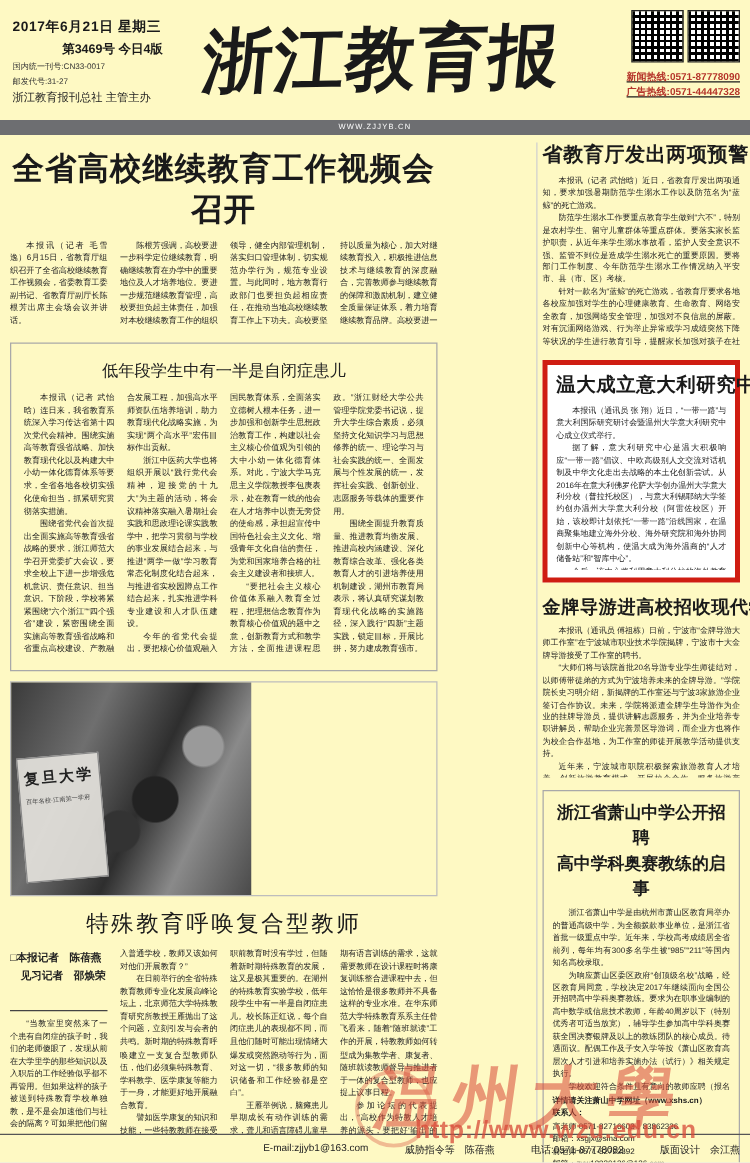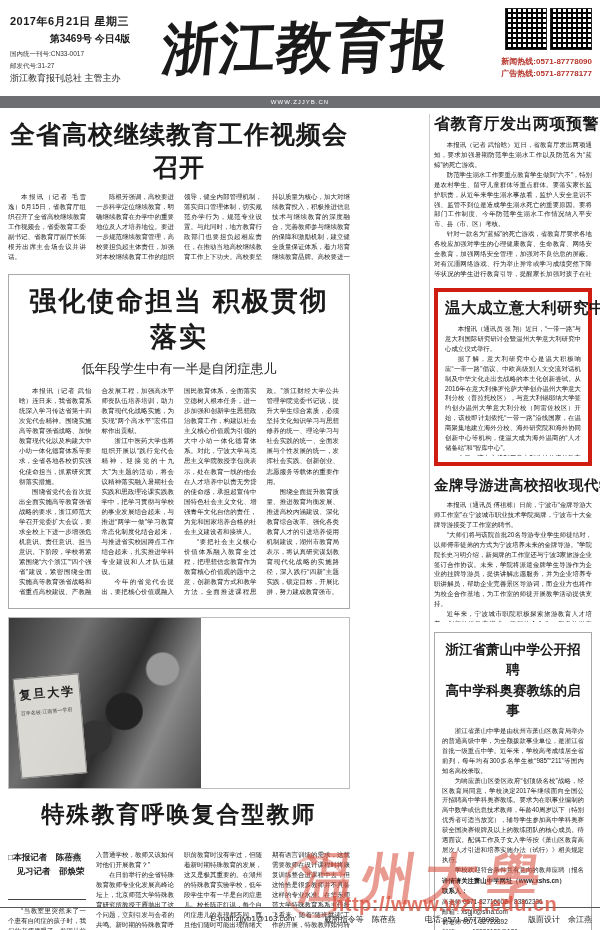--- a/index.html
+++ b/index.html
@@ -1,19 +1,19 @@
 <!DOCTYPE html>
 <html><head>
 <meta charset="utf-8">
 <style>
   * { margin:0; padding:0; box-sizing:border-box; }
   html,body { background:#e9e9e9; }
   .page {
     position:relative; width:600px; height:930px; margin:0 auto;
-    background:#ffffff; overflow:hidden; color:#1a1a1a;
+    background:#fef9c3; overflow:hidden; color:#1a1a1a;
     font-family:"Liberation Sans","DejaVu Sans",sans-serif;
   }
   
   .hdr-left { position:absolute; left:10px; top:14px; width:160px; }
   .hdr-date { font-size:11px; font-weight:bold; letter-spacing:.5px; }
   .hdr-issue { font-size:10px; font-weight:bold; margin-top:3px;text-align:center; }
   .hdr-small { font-size:6.5px; color:#333; margin-top:3px; line-height:1.4; }
   .hdr-pub { position:absolute; left:10px; top:72px; font-size:9px; color:#222; }
   .masthead {
     position:absolute; left:165px; top:0px; width:280px; height:95px;
@@ -22,21 +22,21 @@
     font-size:56px; font-weight:bold; letter-spacing:1px;
     transform:skewX(-6deg) rotate(-1deg); white-space:nowrap;
   }
   .qr-wrap { position:absolute; right:8px; top:8px; display:flex; gap:3px; }
   .qr {
     width:42px; height:42px; border:1px solid #222;
     background:
       repeating-linear-gradient(0deg,#000 0 2px,transparent 2px 5px),
       repeating-linear-gradient(90deg,#000 0 2px,#fff 2px 5px);
   }
-  .hotlines { position:absolute; right:8px; top:56px; text-align:center; }
+  .hotlines { position:absolute; right:8px; top:56px; text-align:center;text-decoration:underline; }
   .hotlines div { font-size:8px; font-weight:bold; color:#b5342a; line-height:1.5; }
   .site-bar {
     position:absolute; left:0; right:0; top:96px; height:12px;
     background:#6d6e71; color:#fff; font-size:6px; letter-spacing:1px;
     display:flex; align-items:center; justify-content:center;
   }
   
   .col-left { position:absolute; left:8px; top:114px; width:342px; }
   .col-right { position:absolute; left:434px; top:114px; width:158px; }
   .vdivider { position:absolute; left:429px; top:114px; bottom:26px; width:1px; background:#cfcfcf; }
@@ -70,21 +70,21 @@
   }
   .photo-banner .b1 { font-size:12px; font-weight:bold; letter-spacing:2px; }
   .photo-banner .b2 { font-size:5px; margin-top:6px; color:#444; }
   .boxC .cr { flex:1; padding:14px 12px 8px; }
   .boxC .h3 { font-size:21px; font-weight:bold; text-align:center; letter-spacing:1px; margin-bottom:14px; }
   .boxC .txt { font-size:7px; line-height:1.7; text-align:justify; }
   .boxC .txt p { text-indent:2em; }
   .boxC .credit { font-size:7px; text-align:right; margin-top:4px; }
   
   .secD { margin-top:10px; }
-  .secD .h2 { font-size:23px; font-weight:bold; text-align:center; letter-spacing:2px; margin-bottom:20px; }
+  .secD .h2 { font-size:18px; font-weight:normal; text-align:center; letter-spacing:2px; margin-bottom:8px; }
   .secD .body-cols { height:152px; }
   .bylineD { break-inside:avoid; border-bottom:1px solid #444; padding-bottom:20px; margin-bottom:6px; }
   .bylineD div { font-size:8.5px; font-weight:bold; line-height:1.7; text-indent:0; }
   
   .secR1 .side-body { height:138px; }
   .boxR2 { border:4px solid #cf1d12; margin-top:10px; padding:6px 7px; background:#fff; }
   .boxR2 .h-side { font-size:15.5px; }
   .boxR2 .side-body { height:132px; }
   .secR3 { margin-top:10px; }
   .secR3 .side-body { height:122px; }
@@ -130,40 +130,39 @@
   <div class="hdr-pub">浙江教育报刊总社 主管主办</div>
 
   <div class="masthead">浙江教育报</div>
 
   <div class="qr-wrap">
     <div class="qr"></div>
     <div class="qr"></div>
   </div>
   <div class="hotlines">
     <div>新闻热线:0571-87778090</div>
-    <div>广告热线:0571-87778177</div>
+    <div>广告热线:0571-44447328</div>
   </div>
 
   <div class="site-bar">WWW.ZJJYB.CN</div>
 
   <div class="vdivider"></div>
 
   <div class="col-left">
 
     <div>
       <div class="h-main">全省高校继续教育工作视频会召开</div>
       <div class="body-cols c4" style="height:74px;">
         <p>本报讯（记者 毛雪逸）6月15日，省教育厅组织召开了全省高校继续教育工作视频会，省委教育工委副书记、省教育厅副厅长陈根芳出席主会场会议并讲话。</p>
         <p>陈根芳强调，高校要进一步科学定位继续教育，明确继续教育在办学中的重要地位及人才培养地位。要进一步规范继续教育管理，高校要担负起主体责任，加强对本校继续教育工作的组织领导，健全内部管理机制，落实归口管理体制，切实规范办学行为，规范专业设置。与此同时，地方教育行政部门也要担负起相应责任，在推动当地高校继续教育工作上下功夫。高校要坚持以质量为核心，加大对继续教育投入，积极推进信息技术与继续教育的深度融合，完善教师参与继续教育的保障和激励机制，建立健全质量保证体系，着力培育继续教育品牌。高校要进一步加强继续教育领域安全稳定工作，学校领导和继续教育部门要切实把安全稳定工作放到突出位置，确保继续教育战线安全稳定，将安全稳定中的各项职责、措施落到实处。</p>
 
       </div>
     </div>
 
     <div class="boxB">
-      <div class="h2">强化使命担当  积极贯彻落实</div>
       <div class="sub">低年段学生中有一半是自闭症患儿</div>
       <div class="body-cols c4">
         <p>本报讯（记者 武怡晗）连日来，我省教育系统深入学习传达省第十四次党代会精神。围绕实施高等教育强省战略、加快教育现代化以及构建大中小幼一体化德育体系等要求，全省各地各校切实强化使命担当，抓紧研究贯彻落实措施。</p>
         <p>围绕省党代会首次提出全面实施高等教育强省战略的要求，浙江师范大学召开党委扩大会议，要求全校上下进一步增强危机意识、责任意识、担当意识。下阶段，学校将紧紧围绕“六个浙江”“四个强省”建设，紧密围绕全面实施高等教育强省战略和省重点高校建设、产教融合发展工程，加强高水平师资队伍培养培训，助力教育现代化战略实施，为实现“两个高水平”宏伟目标作出贡献。</p>
         <p>浙江中医药大学也将组织开展以“践行党代会精神，迎接党的十九大”为主题的活动，将会议精神落实融入暑期社会实践和思政理论课实践教学中，把学习贯彻与学校的事业发展结合起来，与推进“两学一做”学习教育常态化制度化结合起来，与推进省实校园蹲点工作结合起来，扎实推进学科专业建设和人才队伍建设。</p>
         <p>今年的省党代会提出，要把核心价值观融入国民教育体系，全面落实立德树人根本任务，进一步加强和创新学生思想政治教育工作，构建以社会主义核心价值观为引领的大中小幼一体化德育体系。对此，宁波大学马克思主义学院教授李包庚表示，处在教育一线的他会在人才培养中以责无旁贷的使命感，承担起宣传中国特色社会主义文化、增强青年文化自信的责任，为党和国家培养合格的社会主义建设者和接班人。</p>
         <p>“要把社会主义核心价值体系融入教育全过程，把理想信念教育作为教育核心价值观的题中之意，创新教育方式和教学方法，全面推进课程思政。”浙江财经大学公共管理学院党委书记说，提升大学生综合素质，必须坚持文化知识学习与思想修养的统一、理论学习与社会实践的统一、全面发展与个性发展的统一，发挥社会实践、创新创业、志愿服务等载体的重要作用。</p>
         <p>围绕全面提升教育质量、推进教育均衡发展、推进高校内涵建设、深化教育综合改革、强化各类教育人才的引进培养使用机制建设，湖州市教育局表示，将认真研究谋划教育现代化战略的实施路径，深入践行“四新”主题实践，锁定目标，开展比拼，努力建成教育强市。</p>
         <p>为贯彻落实省党代会精神，近阶段衢州市教育局将大力推进高考志愿填报宣讲、全员家访、家庭教育系列讲座、四点钟学校、为民办实事项目、杭衢教育合作等六项重点工作。局长徐朝金表示，要围绕衢州教育改革发展大局，切实把党代会精神转化为推动工作的强大动力。</p>
       </div>

